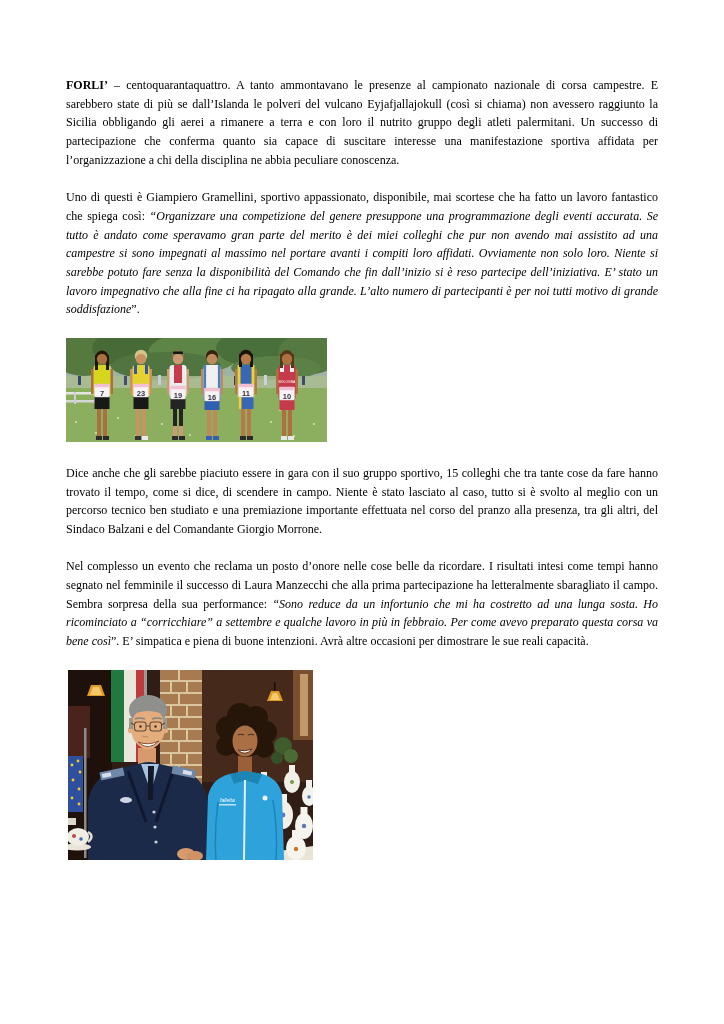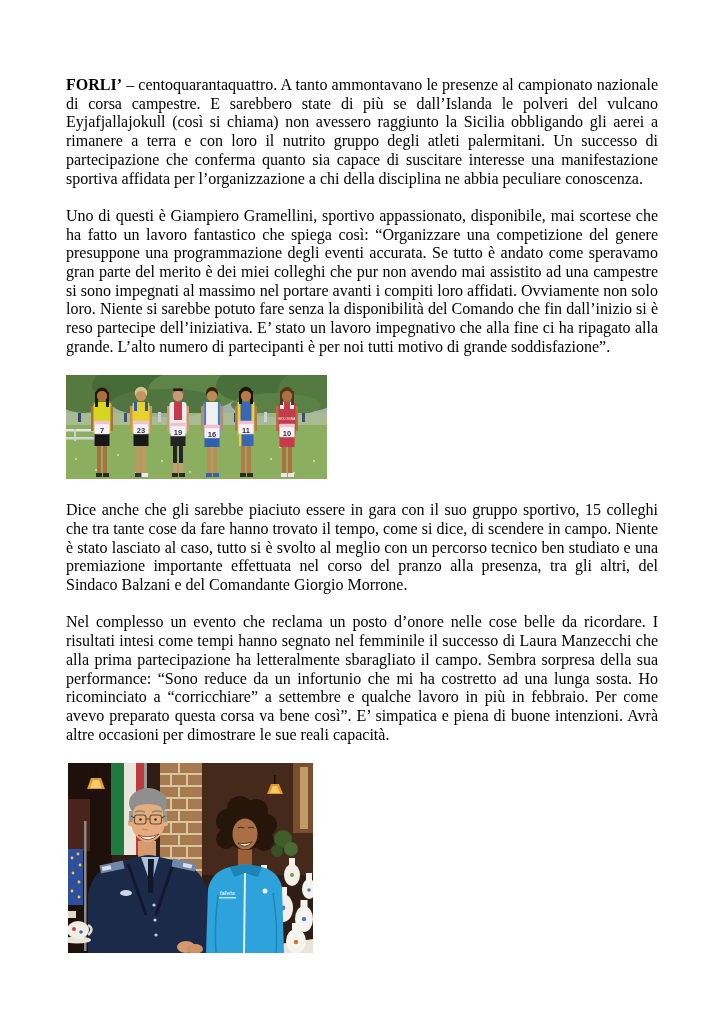--- a/index.html
+++ b/index.html
@@ -11,27 +11,27 @@
     font-family:"Liberation Serif","DejaVu Serif",serif;
     color:#000000;
   }
   .content{
     position:absolute;
     left:66px;top:76px;
     width:592px;
   }
   .para{
     margin:0 0 18.7px 0;
-    font-size:16px;
+    font-size:12px;
     line-height:18.7px;
     text-align:justify;
     color:#000000;
   }
   .seg-bold{font-weight:bold;}
-  .seg-italic{}
+  .seg-italic{font-style:italic;}
   .seg-normal{font-style:normal;font-weight:normal;}
   figure{margin:0;padding:0;font-size:0;line-height:0;}
   .fig-runners{margin:6px 0 22px 0;}
   .fig-ceremony{margin:11px 0 0 2px;}
   svg{display:block;}
   .bib-num{font-family:"Liberation Sans","DejaVu Sans",sans-serif;font-weight:bold;}
 </style>
 </head>
 <body>
 

